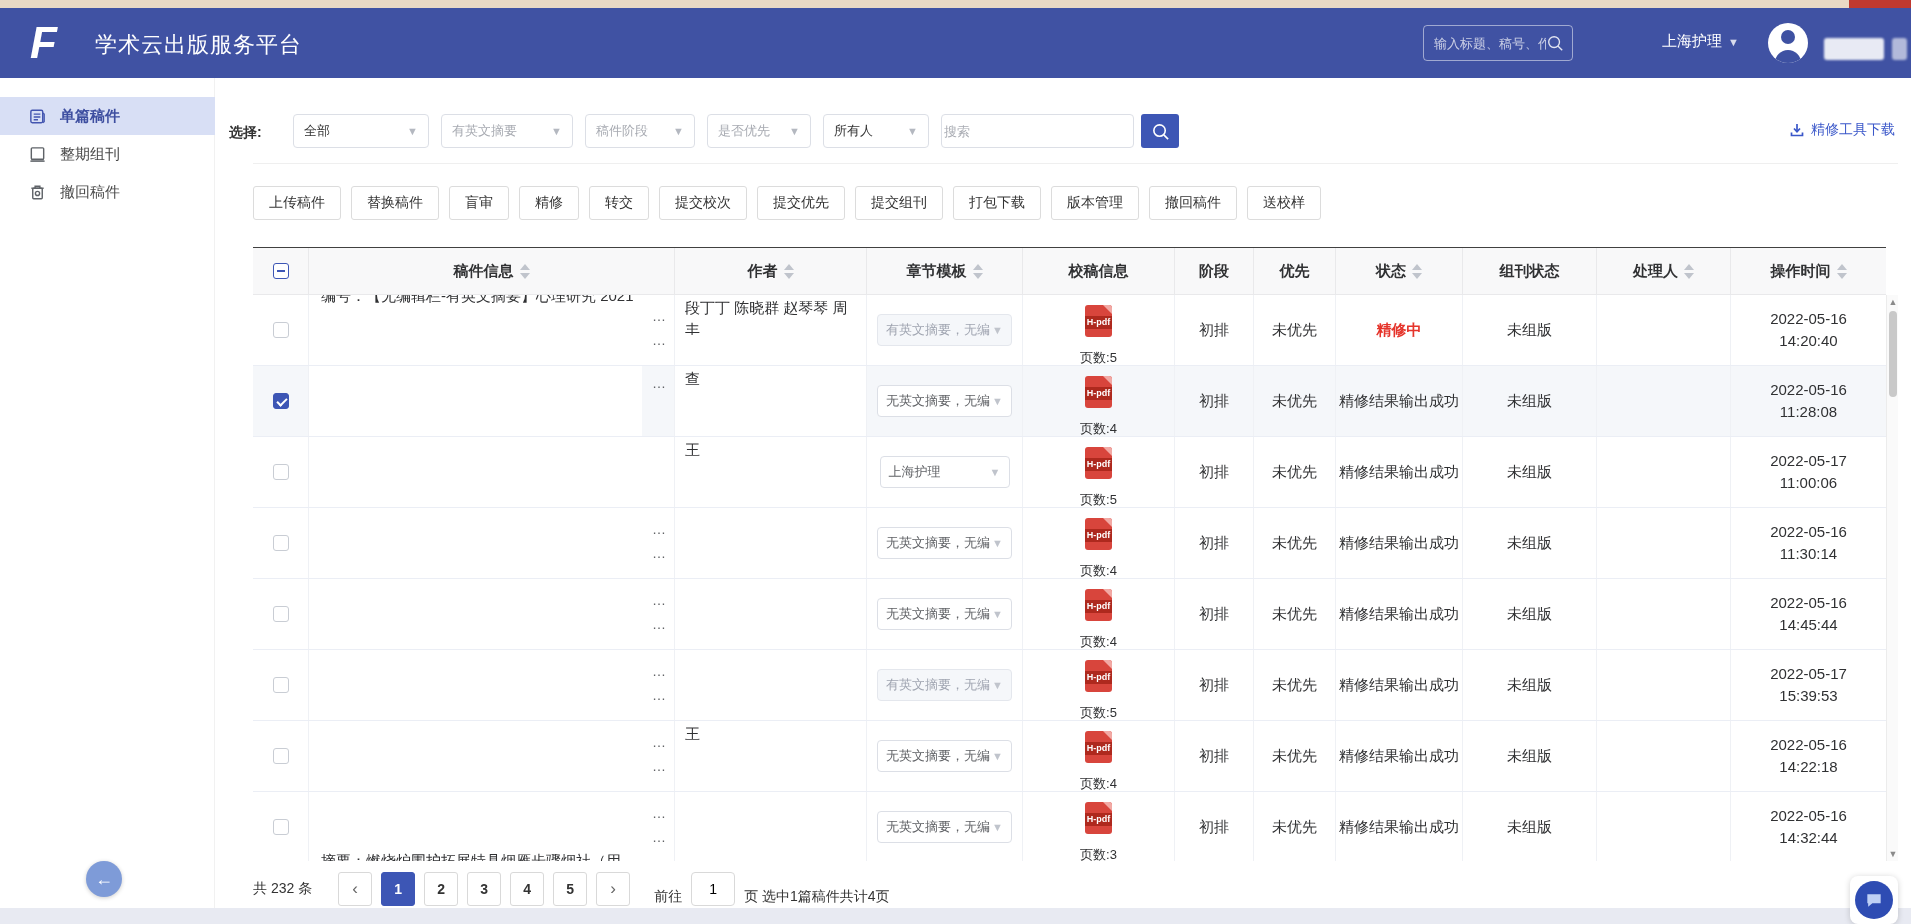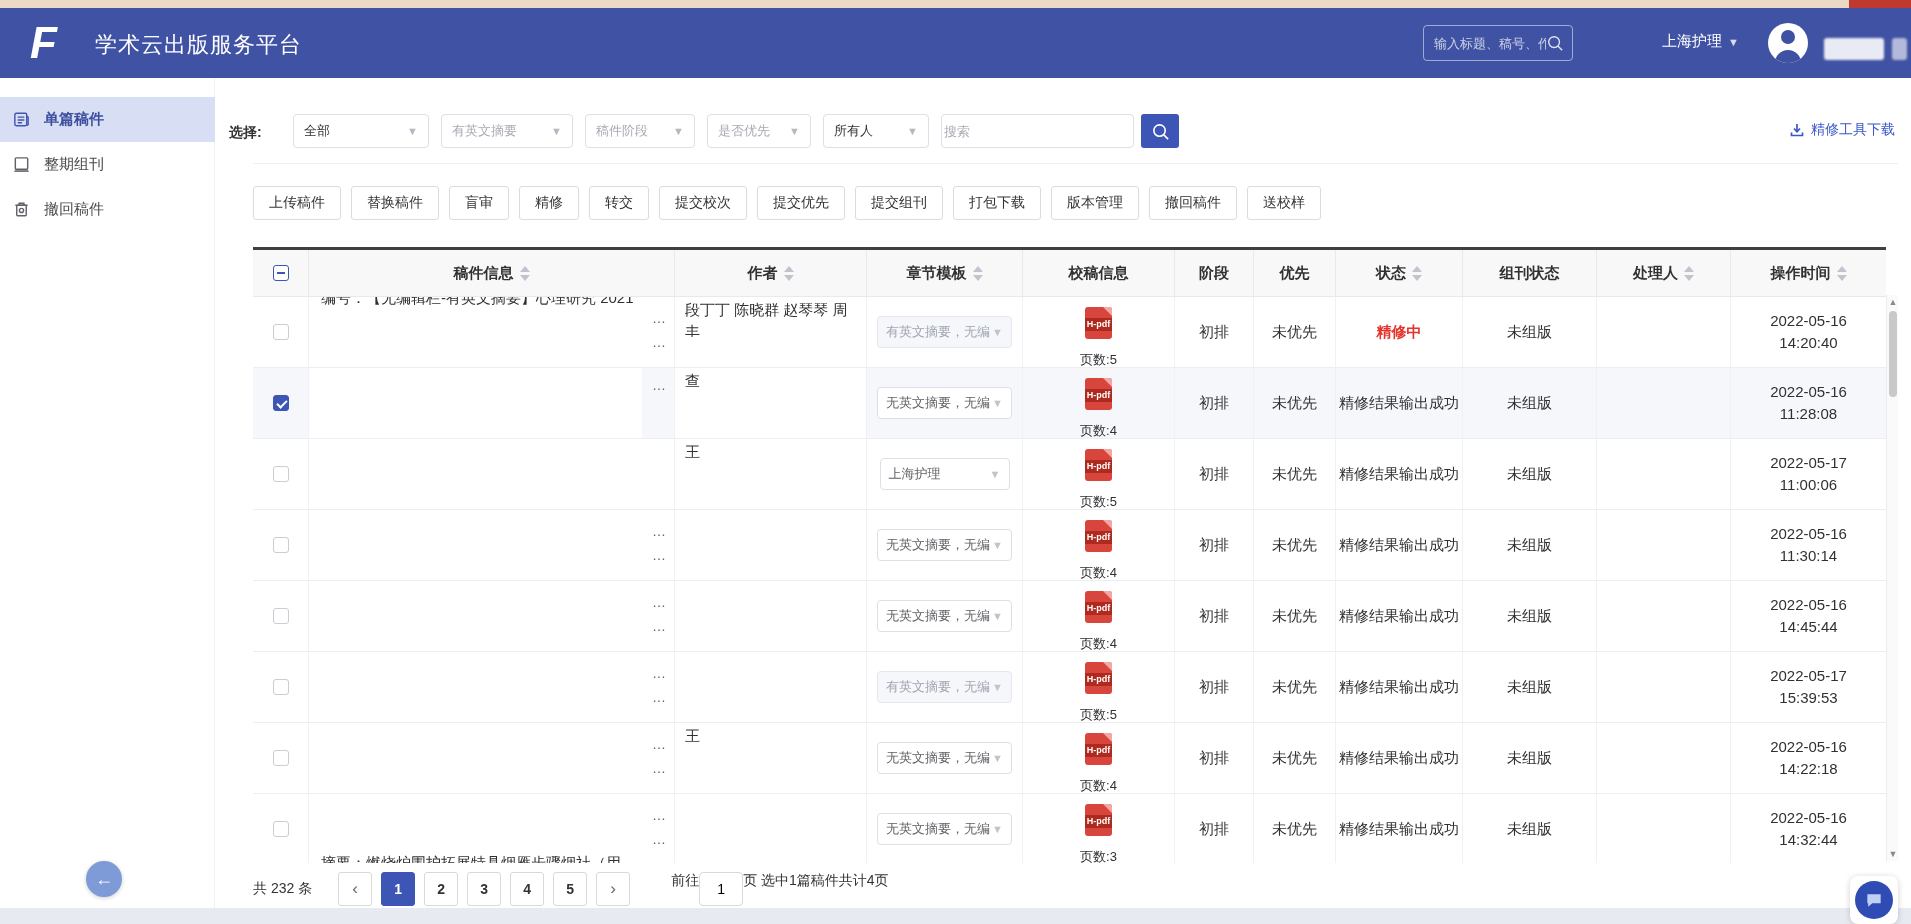--- a/index.html
+++ b/index.html
@@ -26,42 +26,42 @@
   .nav-org .chev { font-size:11px; color:rgba(255,255,255,0.8); }
   .avatar { position:absolute; left:1768px; top:15px; width:40px; height:40px; border-radius:50%; background:#fff; overflow:hidden; }
   .avatar::before { content:""; position:absolute; top:7px; left:13px; width:14px; height:14px; border-radius:50%; background:#3E51A2; }
   .avatar::after { content:""; position:absolute; bottom:-3px; left:7px; width:26px; height:16px; border-radius:13px 13px 0 0; background:#3E51A2; }
   .name-redact { position:absolute; left:1824px; top:30px; width:60px; height:22px; background:rgba(255,255,255,0.88); border-radius:3px; filter:blur(1px); }
   .name-redact2 { position:absolute; left:1892px; top:30px; width:15px; height:22px; background:rgba(255,255,255,0.6); border-radius:3px; filter:blur(1px); }
 
   
   .sidebar { position:absolute; left:0; top:78px; width:215px; height:830px; background:#fff; border-right:1px solid #F1F1F1; }
   .side-list { position:absolute; top:19px; left:0; width:215px; }
-  .side-item { height:45px; display:flex; align-items:center; gap:13px; padding-left:12px; font-size:15px; color:#4A4A4A; cursor:pointer; }
+  .side-item { height:38px; display:flex; align-items:center; gap:13px; padding-left:28px; font-size:15px; color:#4A4A4A; cursor:pointer; }
   .side-item .icon { width:19px; height:19px; display:flex; color:#5F6368; }
   .side-item.active { background:#D8DFF5; color:#3D4EA0; font-weight:bold; }
   .side-item.active .icon { color:#4355B0; }
 
   
   .filter-label { position:absolute; left:229px; top:124px; font-size:14px; font-weight:bold; color:#333; }
   .fsel { position:absolute; top:114px; height:34px; border:1px solid #DCDFE6; border-radius:4px; background:#fff; display:flex; align-items:center; justify-content:space-between; padding:0 10px; font-size:13px; color:#333; cursor:pointer; }
   .fsel .chev { color:#B4B8C0; font-size:11px; margin-left:6px; }
   .fsel.ph { color:#A8ABB2; }
   .fsearch { position:absolute; left:941px; top:114px; width:193px; height:34px; border:1px solid #DCDFE6; border-radius:4px; padding:0 2px; font-size:13px; color:#333; outline:none; font-family:inherit; }
   .fsearch::placeholder { color:#A8ABB2; }
   .fsearch-btn { position:absolute; left:1141px; top:114px; width:38px; height:34px; background:#3D56B5; border:none; border-radius:3px; color:#fff; display:flex; align-items:center; justify-content:center; cursor:pointer; }
   .tool-dl { position:absolute; right:16px; top:121px; display:flex; align-items:center; gap:6px; color:#3A57C9; font-size:14px; cursor:pointer; }
   .divider { position:absolute; left:253px; top:163px; width:1645px; height:1px; background:#EFEFEF; }
 
   
   .actions { position:absolute; left:253px; top:186px; display:flex; gap:10px; }
   .abtn { height:34px; padding:0 15px; background:#fff; border:1px solid #DCDCDC; border-radius:3px; font-size:14px; color:#333; cursor:pointer; font-family:inherit; white-space:nowrap; }
 
   
-  .table { position:absolute; left:253px; top:247px; width:1633px; height:614px; border-top:3px solid #404040; }
+  .table { position:absolute; left:253px; top:247px; width:1633px; height:614px; border-top:1px solid #404040; }
   .thead { display:flex; height:47px; background:#F8F8F9; border-bottom:1px solid #E9E9EB; }
   .th { display:flex; align-items:center; justify-content:center; font-size:15px; font-weight:bold; color:#303133; border-right:1px solid #E9E9EB; }
   .th:last-child { border-right:none; }
   .caret { display:inline-flex; flex-direction:column; align-items:center; margin-left:6px; gap:3px; }
   .caret i { width:0; height:0; border-left:5px solid transparent; border-right:5px solid transparent; }
   .caret .up { border-bottom:6px solid #C0C4CC; }
   .caret .dn { border-top:6px solid #C0C4CC; }
   .tbody { position:relative; height:566px; overflow:hidden; }
   .tr { display:flex; height:71px; border-bottom:1px solid #EBEEF5; background:#fff; }
   .tr.selected { background:#F5F7FA; }
@@ -92,21 +92,21 @@
   .vscroll { position:absolute; left:1886px; top:295px; width:12px; height:566px; background:#FAFAFA; border-left:1px solid #ECECEC; }
   .vscroll .arr { position:absolute; left:0; width:12px; text-align:center; font-size:9px; color:#8A8A8A; }
   .vscroll .thumb { position:absolute; left:2px; top:16px; width:8px; height:86px; background:#C9C9C9; border-radius:4px; cursor:pointer; }
 
   
   .pager { position:absolute; left:253px; top:872px; height:34px; display:flex; align-items:center; font-size:14px; color:#333; }
   .pager .total { margin-right:26px; }
   .pbtn { width:34px; height:34px; border:1px solid #D9D9D9; border-radius:3px; background:#fff; display:flex; align-items:center; justify-content:center; font-size:14px; font-weight:bold; color:#333; margin-right:9px; cursor:pointer; }
   .pbtn.nav { font-size:17px; font-weight:normal; color:#666; }
   .pbtn.active { background:#3D56B5; border-color:#3D56B5; color:#fff; }
-  .goto { margin-left:32px; display:flex; align-items:flex-start; gap:0; }
+  .goto { margin-left:15px; display:flex; align-items:flex-end; gap:9px; }
   .goto input { width:44px; height:34px; border:1px solid #D9D9D9; border-radius:4px; text-align:center; font-size:14px; outline:none; font-family:inherit; }
 
   
   .bottom-strip { position:absolute; left:0; top:908px; width:1911px; height:16px; background:#E8EAF2; }
   .back-circle { position:absolute; left:86px; top:861px; width:36px; height:36px; border-radius:50%; background:#7E9BD8; color:#fff; display:flex; align-items:center; justify-content:center; font-size:18px; cursor:pointer; box-shadow:0 1px 4px rgba(0,0,0,0.2); }
   .chat-widget { position:absolute; left:1850px; top:876px; width:48px; height:48px; background:#fff; border-radius:8px; box-shadow:0 1px 6px rgba(0,0,0,0.18); display:flex; align-items:center; justify-content:center; cursor:pointer; }
   .chat-widget .bubble { width:38px; height:38px; border-radius:50%; background:#2E4CB3; display:flex; align-items:center; justify-content:center; }
 </style>
 </head>
 <body>

